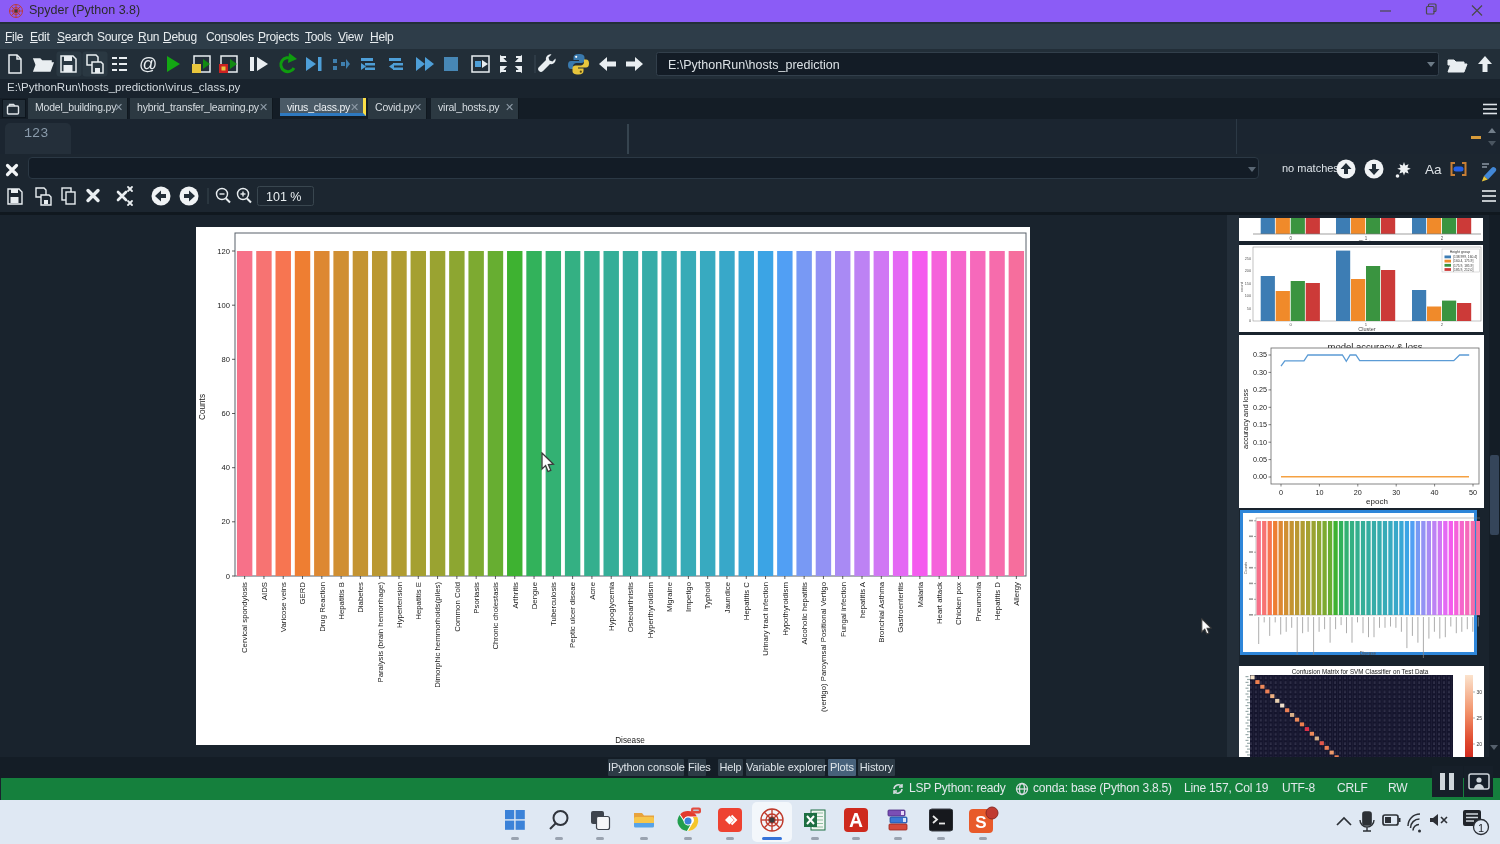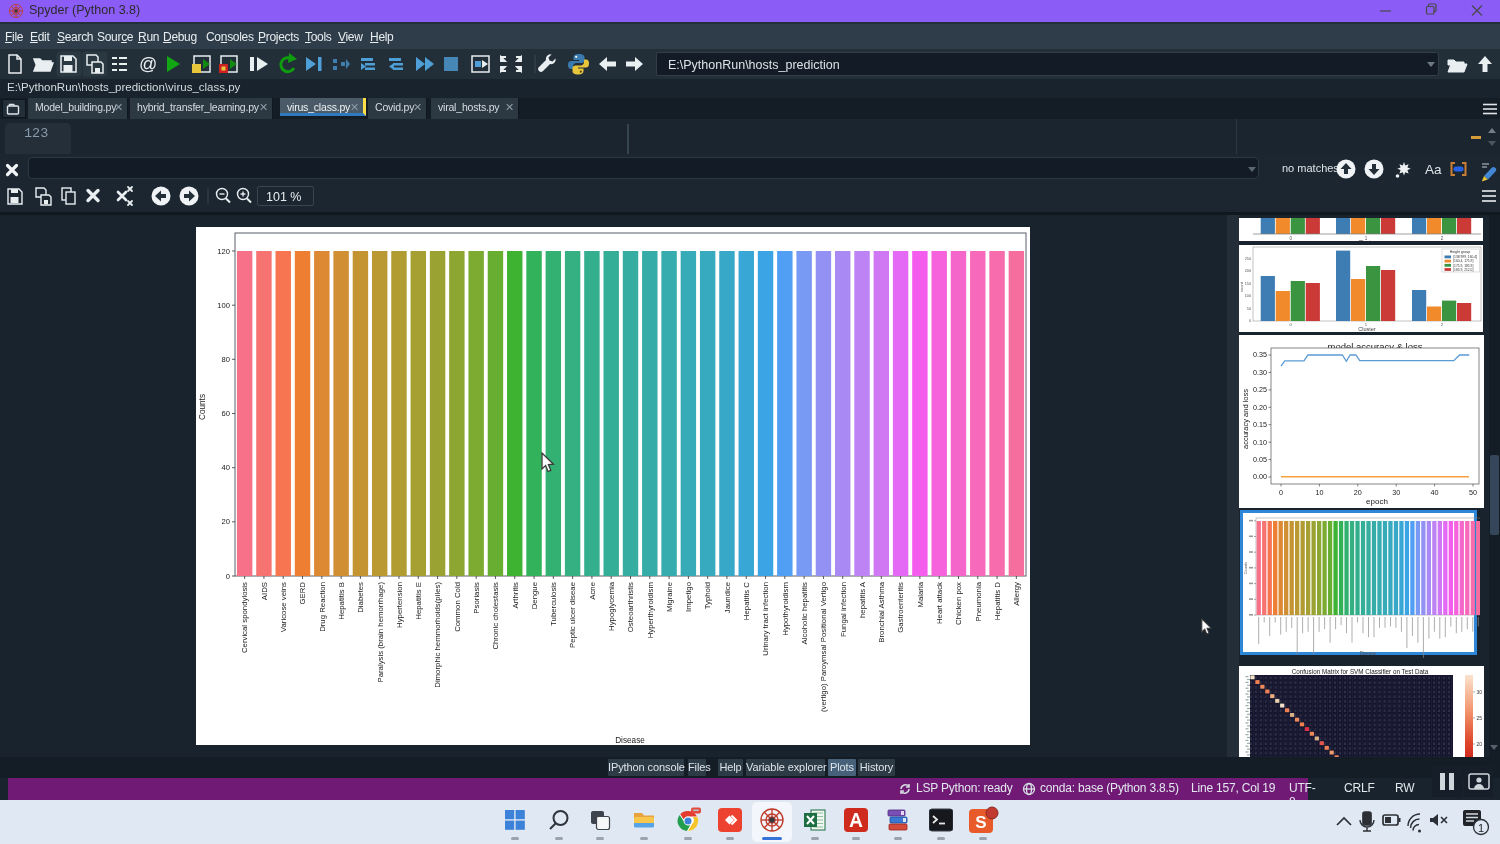--- a/index.html
+++ b/index.html
@@ -683,21 +683,21 @@
     <text x="237.5" y="80" font-size="5" fill="#333" font-family="Liberation Sans">20</text>
   </svg>
 <div style="position:absolute;left:0;top:757px;width:1500px;height:21px;background:#141d26">
     <div style="position:absolute;left:608px;top:2px;width:76px;height:17px;background:#2d3b46;border-radius:1px;font-size:11px;letter-spacing:-0.1px;color:#dde3e8;text-align:center;line-height:17px;white-space:nowrap">IPython console</div>
     <div style="position:absolute;left:688px;top:2px;width:18px;height:17px;background:#2d3b46;border-radius:1px;font-size:11px;letter-spacing:-0.1px;color:#dde3e8;text-align:center;line-height:17px;white-space:nowrap">Files</div>
     <div style="position:absolute;left:718px;top:2px;width:25px;height:17px;background:#2d3b46;border-radius:1px;font-size:11px;letter-spacing:-0.1px;color:#dde3e8;text-align:center;line-height:17px;white-space:nowrap">Help</div>
     <div style="position:absolute;left:746px;top:2px;width:79px;height:17px;background:#2d3b46;border-radius:1px;font-size:11px;letter-spacing:-0.1px;color:#dde3e8;text-align:center;line-height:17px;white-space:nowrap">Variable explorer</div>
     <div style="position:absolute;left:828px;top:2px;width:28px;height:17px;background:#47617a;border-radius:1px;font-size:11px;letter-spacing:-0.1px;color:#dde3e8;text-align:center;line-height:17px;white-space:nowrap">Plots</div>
     <div style="position:absolute;left:858px;top:2px;width:37px;height:17px;background:#2d3b46;border-radius:1px;font-size:11px;letter-spacing:-0.1px;color:#dde3e8;text-align:center;line-height:17px;white-space:nowrap">History</div>
   </div>
-<div style="position:absolute;left:8px;top:778px;width:1300px;height:22px;background:#701a75">
+<div style="position:absolute;left:1px;top:778px;width:1500px;height:22px;background:#15803d">
     <svg width="14" height="14" style="position:absolute;left:890px;top:4px" fill="none" stroke="#d7dde2" stroke-width="1.5">
       <path d="M3 7 a4.5 4.5 0 0 1 8 -2.5 M11 7 a4.5 4.5 0 0 1 -8 2.5"></path>
       <path d="M11 2 v3 h-3 M3 12 v-3 h3" fill="none"></path>
     </svg>
     <div style="position:absolute;left:908px;top:3px;font-size:12px;letter-spacing:-0.2px;color:#e2e8ec">LSP Python: ready</div>
     <svg width="14" height="14" style="position:absolute;left:1014px;top:4px" fill="none" stroke="#d7dde2" stroke-width="1.3">
       <circle cx="7" cy="7" r="5.5"></circle>
       <ellipse cx="7" cy="7" rx="2.5" ry="5.5"></ellipse>
       <line x1="1.5" y1="7" x2="12.5" y2="7"></line>
     </svg>

